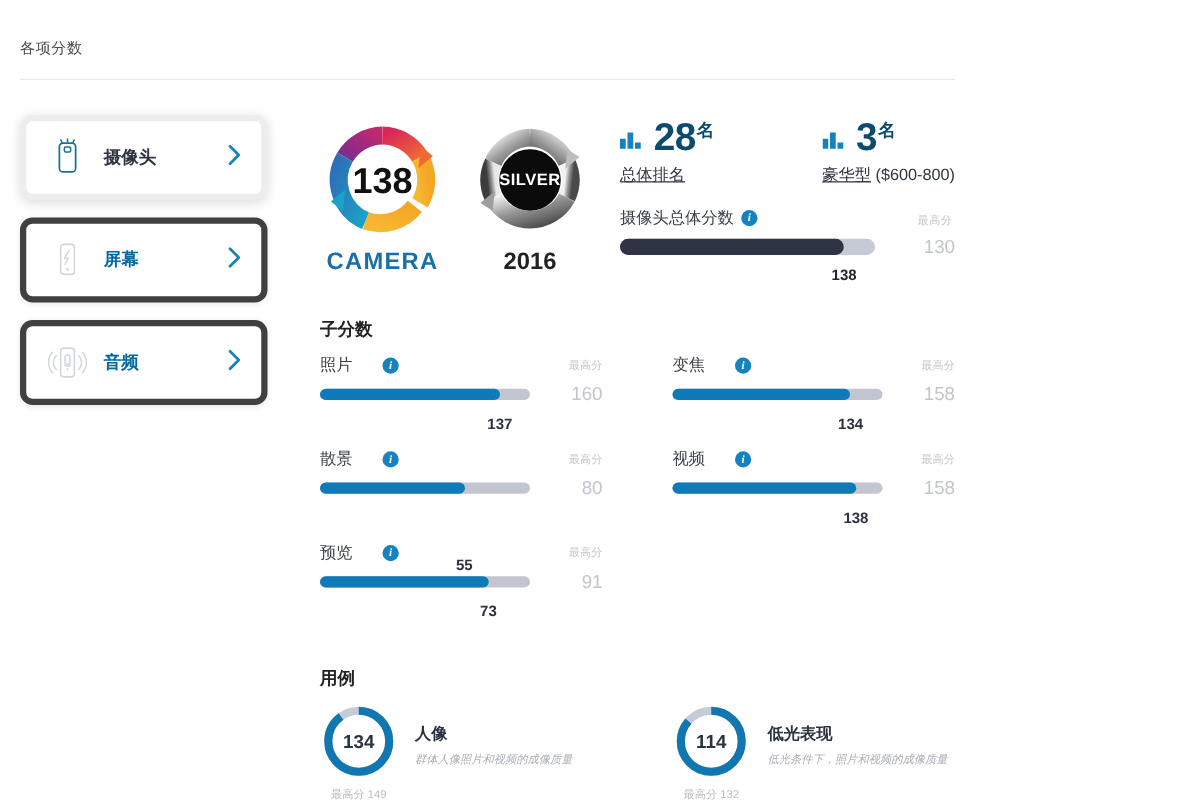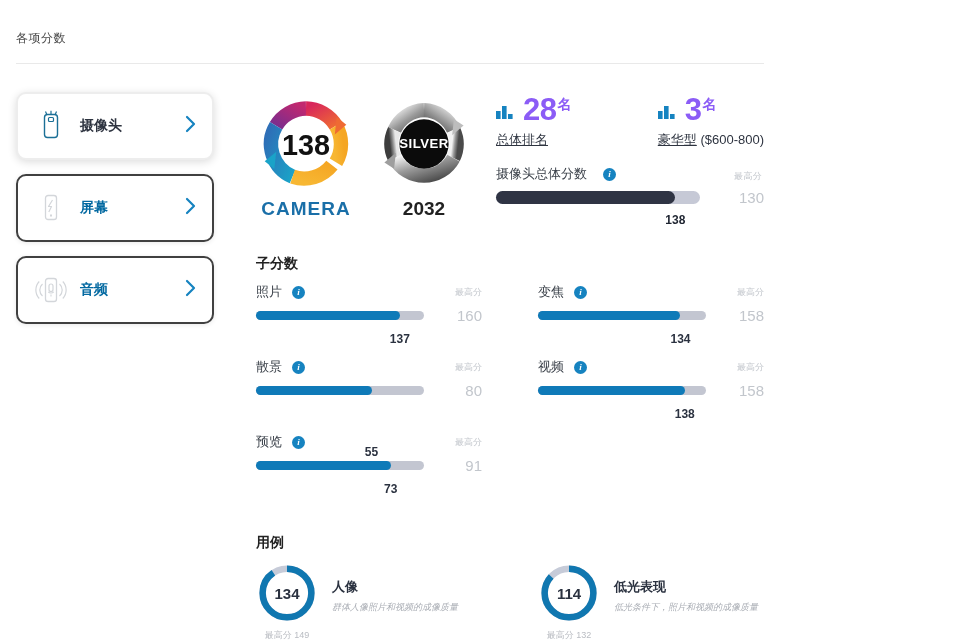--- a/index.html
+++ b/index.html
@@ -25,21 +25,21 @@
   
   .body { display:flex; padding: 28px 0 0 0; }
 
   
   .sidebar { width: 214px; padding-left: 16px; flex: 0 0 auto; }
   .nav-card {
     display:flex; align-items:center;
     height: 68px; border-radius: 10px;
     background:#fff; margin-bottom: 14px;
     padding: 0 14px 0 16px;
-    border: 2px solid #404040;
+    border: 5px solid #404040;
     box-shadow: 0 1px 5px rgba(0,0,0,.09);
   }
   .nav-card.active {
     box-shadow: 0 2px 9px rgba(0,0,0,.14);
     border-color:#ededed;
   }
   .nav-icon { width: 34px; flex:0 0 34px; display:flex; align-items:center; justify-content:center; }
   .nav-label { flex:1; font-size: 14px; margin-left: 12px; color:#0369a1; font-weight:600; }
   .nav-card.active .nav-label { color:#2e3440; }
   .chev { flex:0 0 auto; }
@@ -58,33 +58,33 @@
   }
   .badge-cap.dark { color:#222; letter-spacing:0; font-weight:700; }
 
   
   .info-block { flex:1; padding-left: 22px; padding-top: 2px; }
   .ranks { display:flex; justify-content:space-between; }
   .rank { }
   .rank-num-line { display:flex; align-items:baseline; gap:8px; }
   .rank-bars { display:inline-block; }
   .rank-value {
-    font-size: 31px; font-weight:700; color:#8b5cf6; line-height:1;
+    font-size: 31px; font-weight:700; color:#0c4a6e; line-height:1;
     letter-spacing:-.5px;
     text-align:right;
   }
   .rank-value sup { font-size:14px; font-weight:700; vertical-align: super; margin-left:1px; }
   .rank-sub { font-size: 13px; color:#2e3440; margin-top: 6px; }
   .rank-sub .u { text-decoration: underline; }
   .rank-right { text-align:left; }
 
   
   .overall { margin-top: 16px; }
   .bar-head { display:flex; align-items:flex-end; }
-  .bar-head-label { font-size: 13px; color:#3a4049; display:flex; align-items:center; gap:16px; }
+  .bar-head-label { font-size: 13px; color:#3a4049; display:flex; align-items:center; gap:6px; }
   .bar-head-max {
     margin-left:auto; font-size: 9px; color:#c2c6cc; letter-spacing:.3px;
     padding-right: 2px; text-align:right; width:64px;
   }
   .bar-row { display:flex; align-items:center; margin-top: 6px; }
   .bar-track {
     position:relative; flex:1; height: 13px; border-radius: 7px;
     background:#c6c9d6;
   }
   .bar-track.thin { height: 9px; border-radius:5px; background:#c3c6d1; }
@@ -104,21 +104,21 @@
   }
   .bar-val.navy { color:#1e2430; font-size:12px; }
 
   
   .sec-title { font-size: 14px; font-weight:700; color:#222; margin: 26px 0 10px 0; }
 
   
   .subgrid { display:grid; grid-template-columns: 1fr 1fr; column-gap: 56px; row-gap: 0px; }
   .sub-item { margin-bottom: 10px; }
   .sub-head { display:flex; align-items:center; }
-  .sub-label { font-size: 13px; color:#3a4049; display:flex; align-items:center; gap:10px; }
+  .sub-label { font-size: 13px; color:#3a4049; display:flex; align-items:center; gap:24px; }
   .sub-max-lbl { margin-left:auto; font-size: 9px; color:#c2c6cc; width:58px; text-align:right; }
 
   .info-i {
     display:inline-flex; align-items:center; justify-content:center;
     width: 13px; height: 13px; border-radius:50%;
     background:#1683c0; color:#fff; font-size:9px; font-style:italic;
     font-weight:700; font-family:"Liberation Serif", serif; line-height:1;
   }
 
   
@@ -264,21 +264,21 @@
                 <path d="M50 11.5 A38 38 0 0 1 83.5 34" stroke="url(#sil2)"></path>
                 <path d="M83.5 66 A38 38 0 0 0 83.5 34" stroke="url(#sil1)"></path>
                 <path d="M16.5 34 A38 38 0 0 0 16.5 66" stroke="url(#sil2)"></path>
                 <path d="M16.5 66 A38 38 0 0 0 83.5 66" stroke="url(#sil1)"></path>
               </g>
               <polygon points="84,22 95,29 82,40" fill="#bdbdbd"></polygon>
               <polygon points="16,78 5,71 18,60" fill="#9e9e9e"></polygon>
               <circle cx="50" cy="50" r="28" fill="#0b0b0b"></circle>
               <text x="50" y="55" text-anchor="middle" font-family="Liberation Sans, sans-serif" font-size="15" font-weight="700" fill="#ffffff" letter-spacing="0.5">SILVER</text>
             </svg>
-            <div class="badge-cap dark">2032</div>
+            <div class="badge-cap dark">2016</div>
           </div>
 
         </div>
 
         <div class="info-block">
 
           <div class="ranks">
 
             <div class="rank">
               <div class="rank-num-line">

